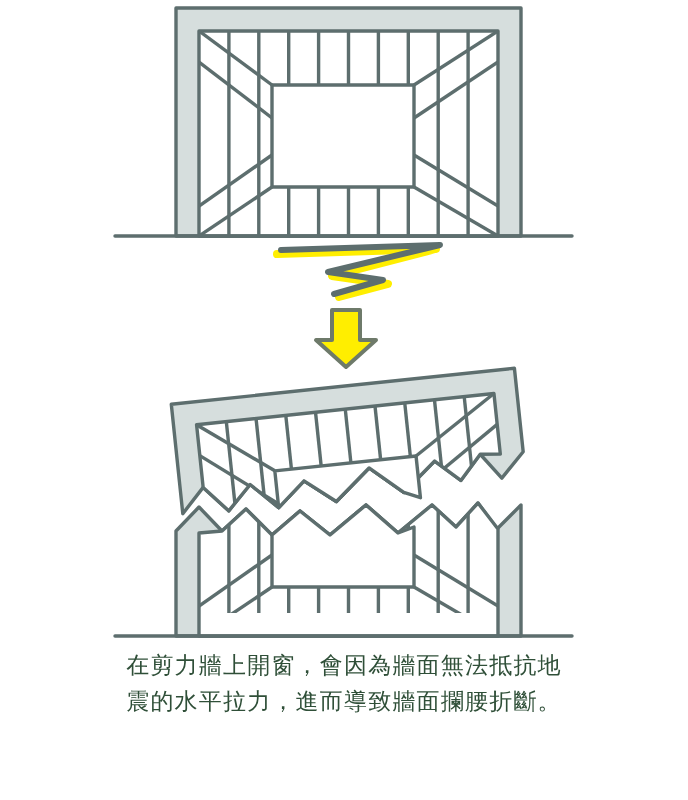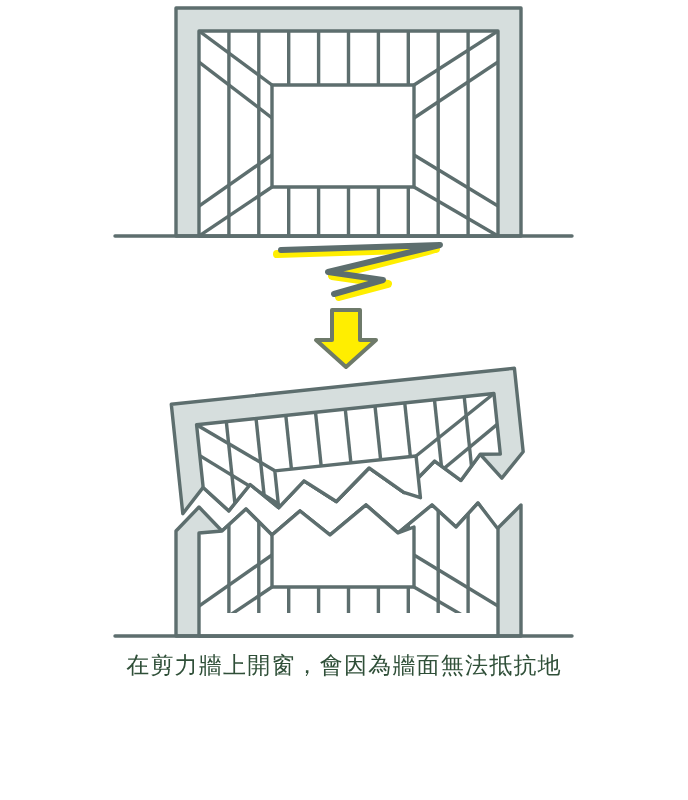--- a/index.html
+++ b/index.html
@@ -220,15 +220,16 @@
                  L 300,511 L 330,535 L 366,505 L 398,533
                  L 414,527 L 414,587 L 272,587 Z" fill="#ffffff" stroke="#5d6e6e" stroke-width="3.4" stroke-linejoin="round"></path>
       </g>
 
       <line x1="115" y1="636" x2="572" y2="636" stroke="#5d6e6e" stroke-width="3.4" stroke-linecap="round"></line>
     </g>
   </svg>
 
   <div id="caption-block">
     <div class="caption-line">在剪力牆上開窗，會因為牆面無法抵抗地</div>
+    <div class="caption-line">震的水平拉力，進而導致牆面攔腰折斷。</div>
   </div>
 
 </div>
 
 </body></html>

